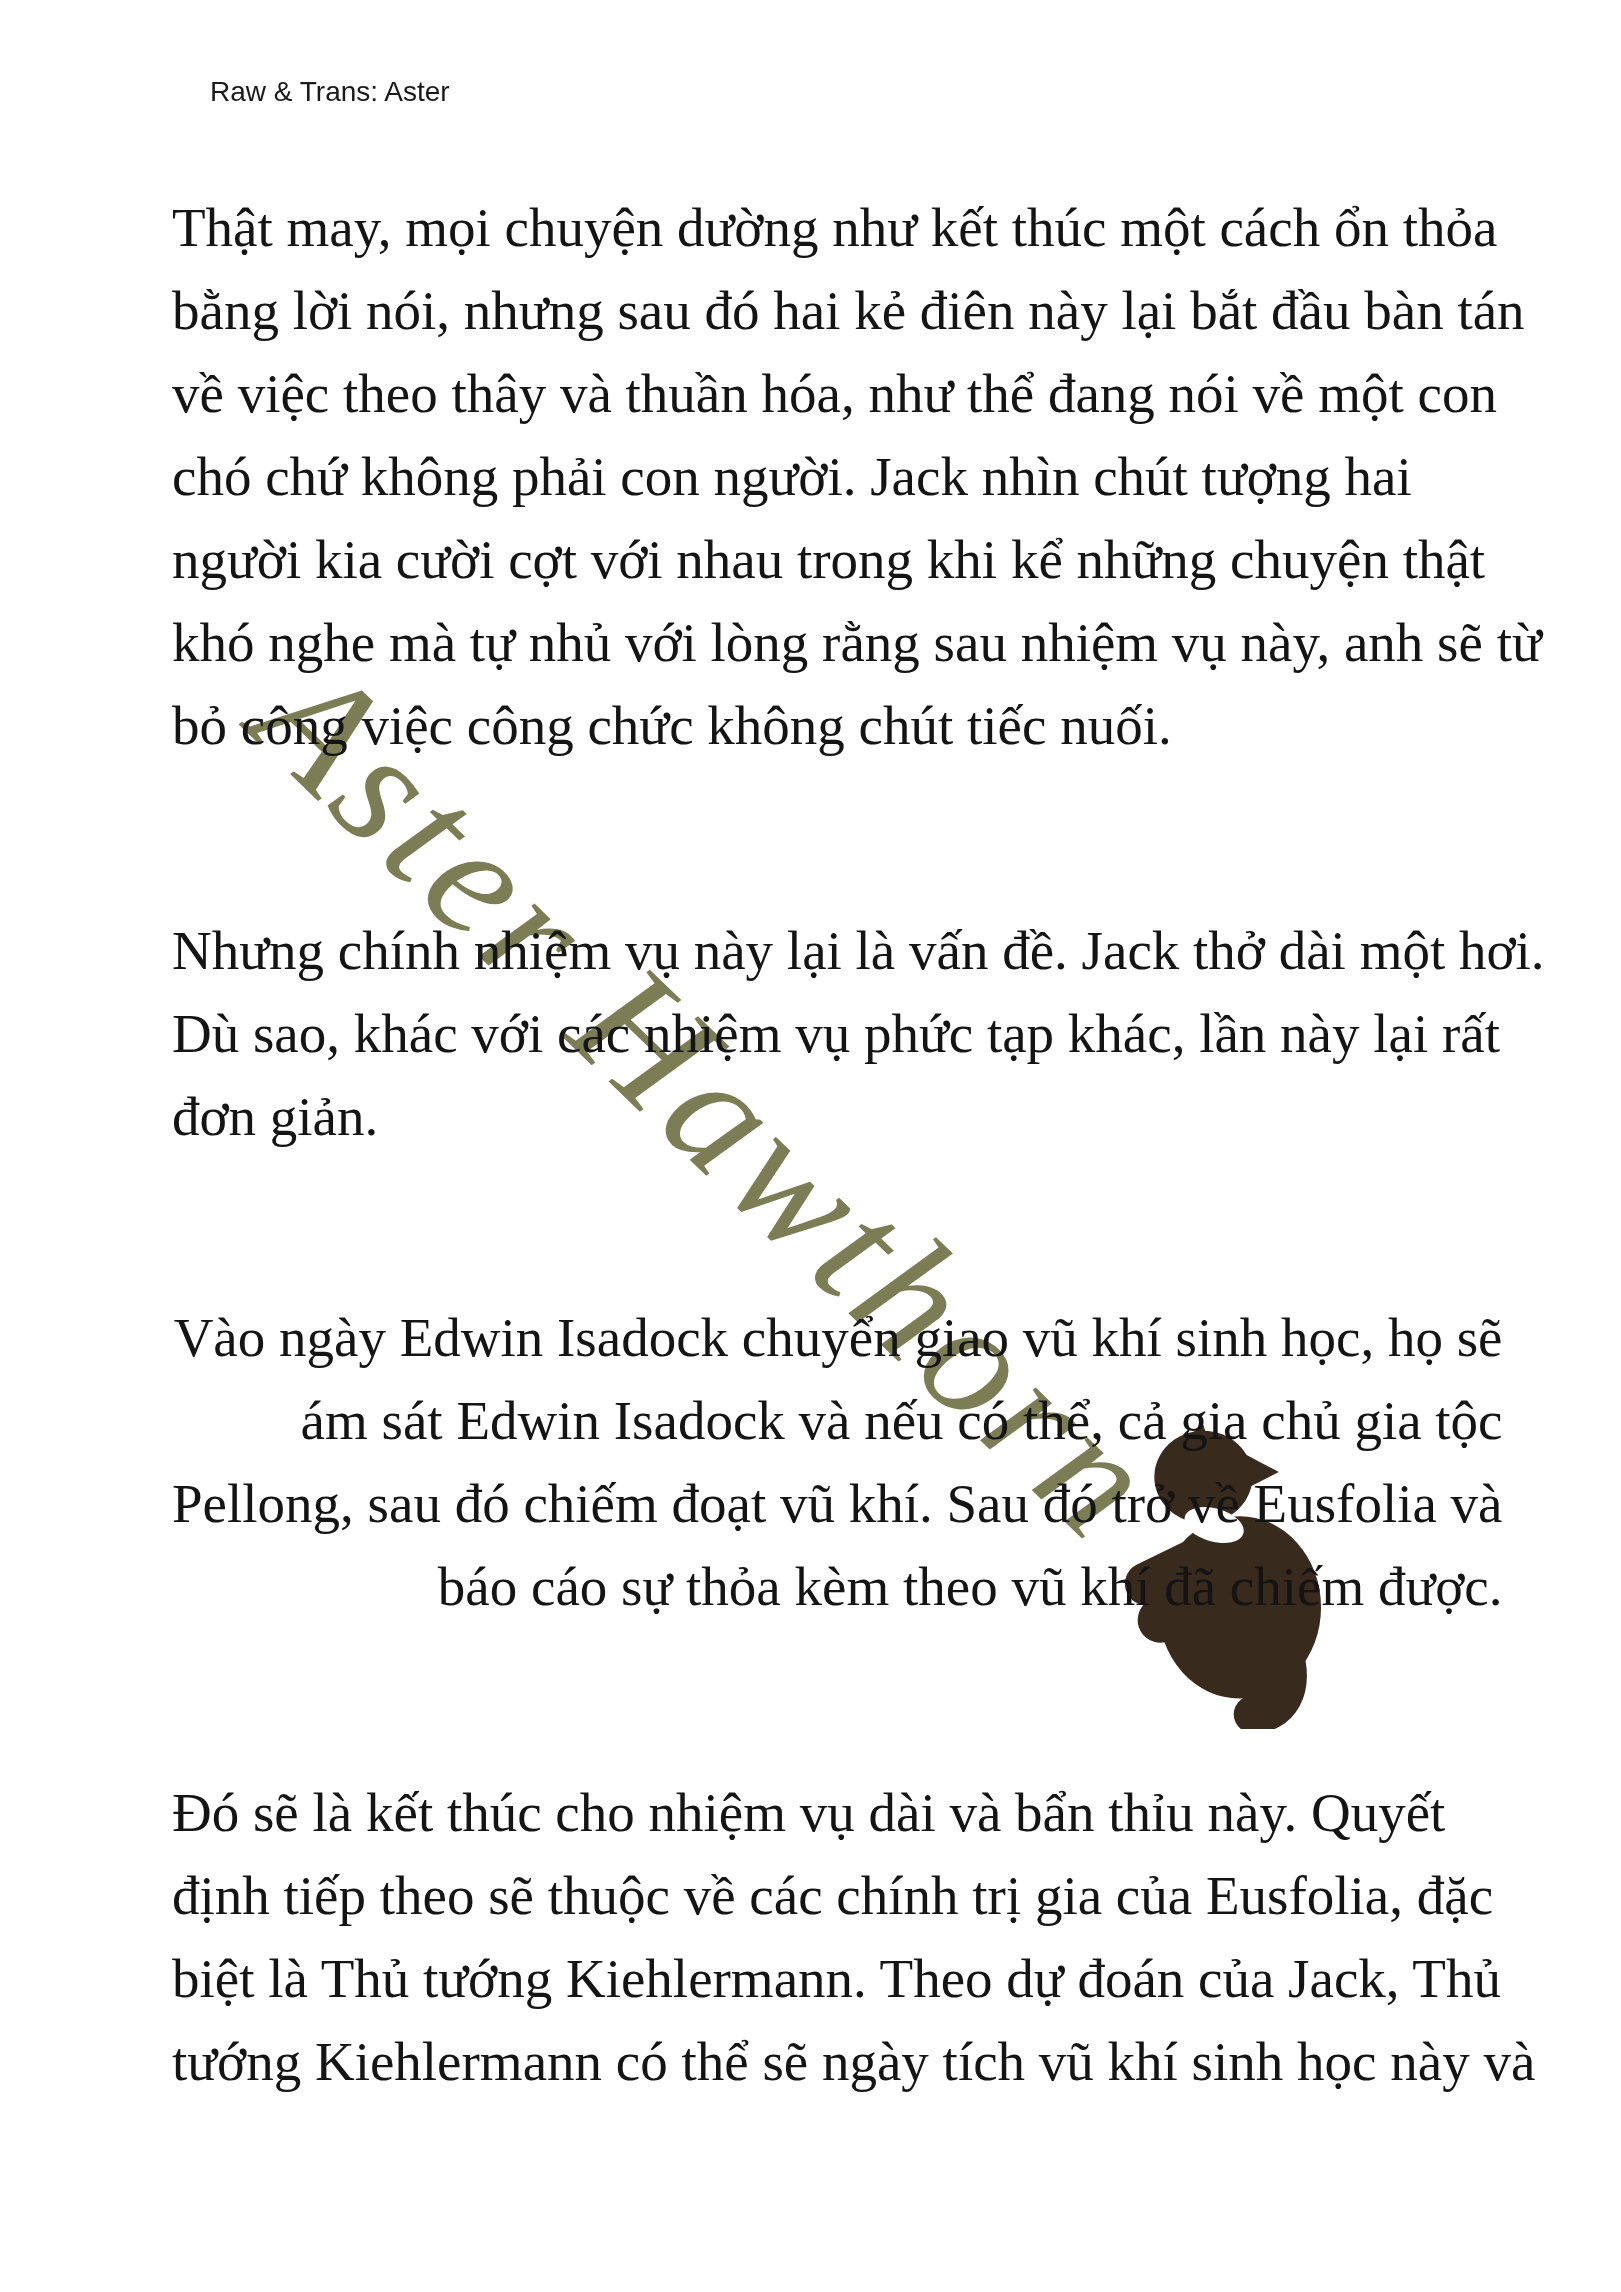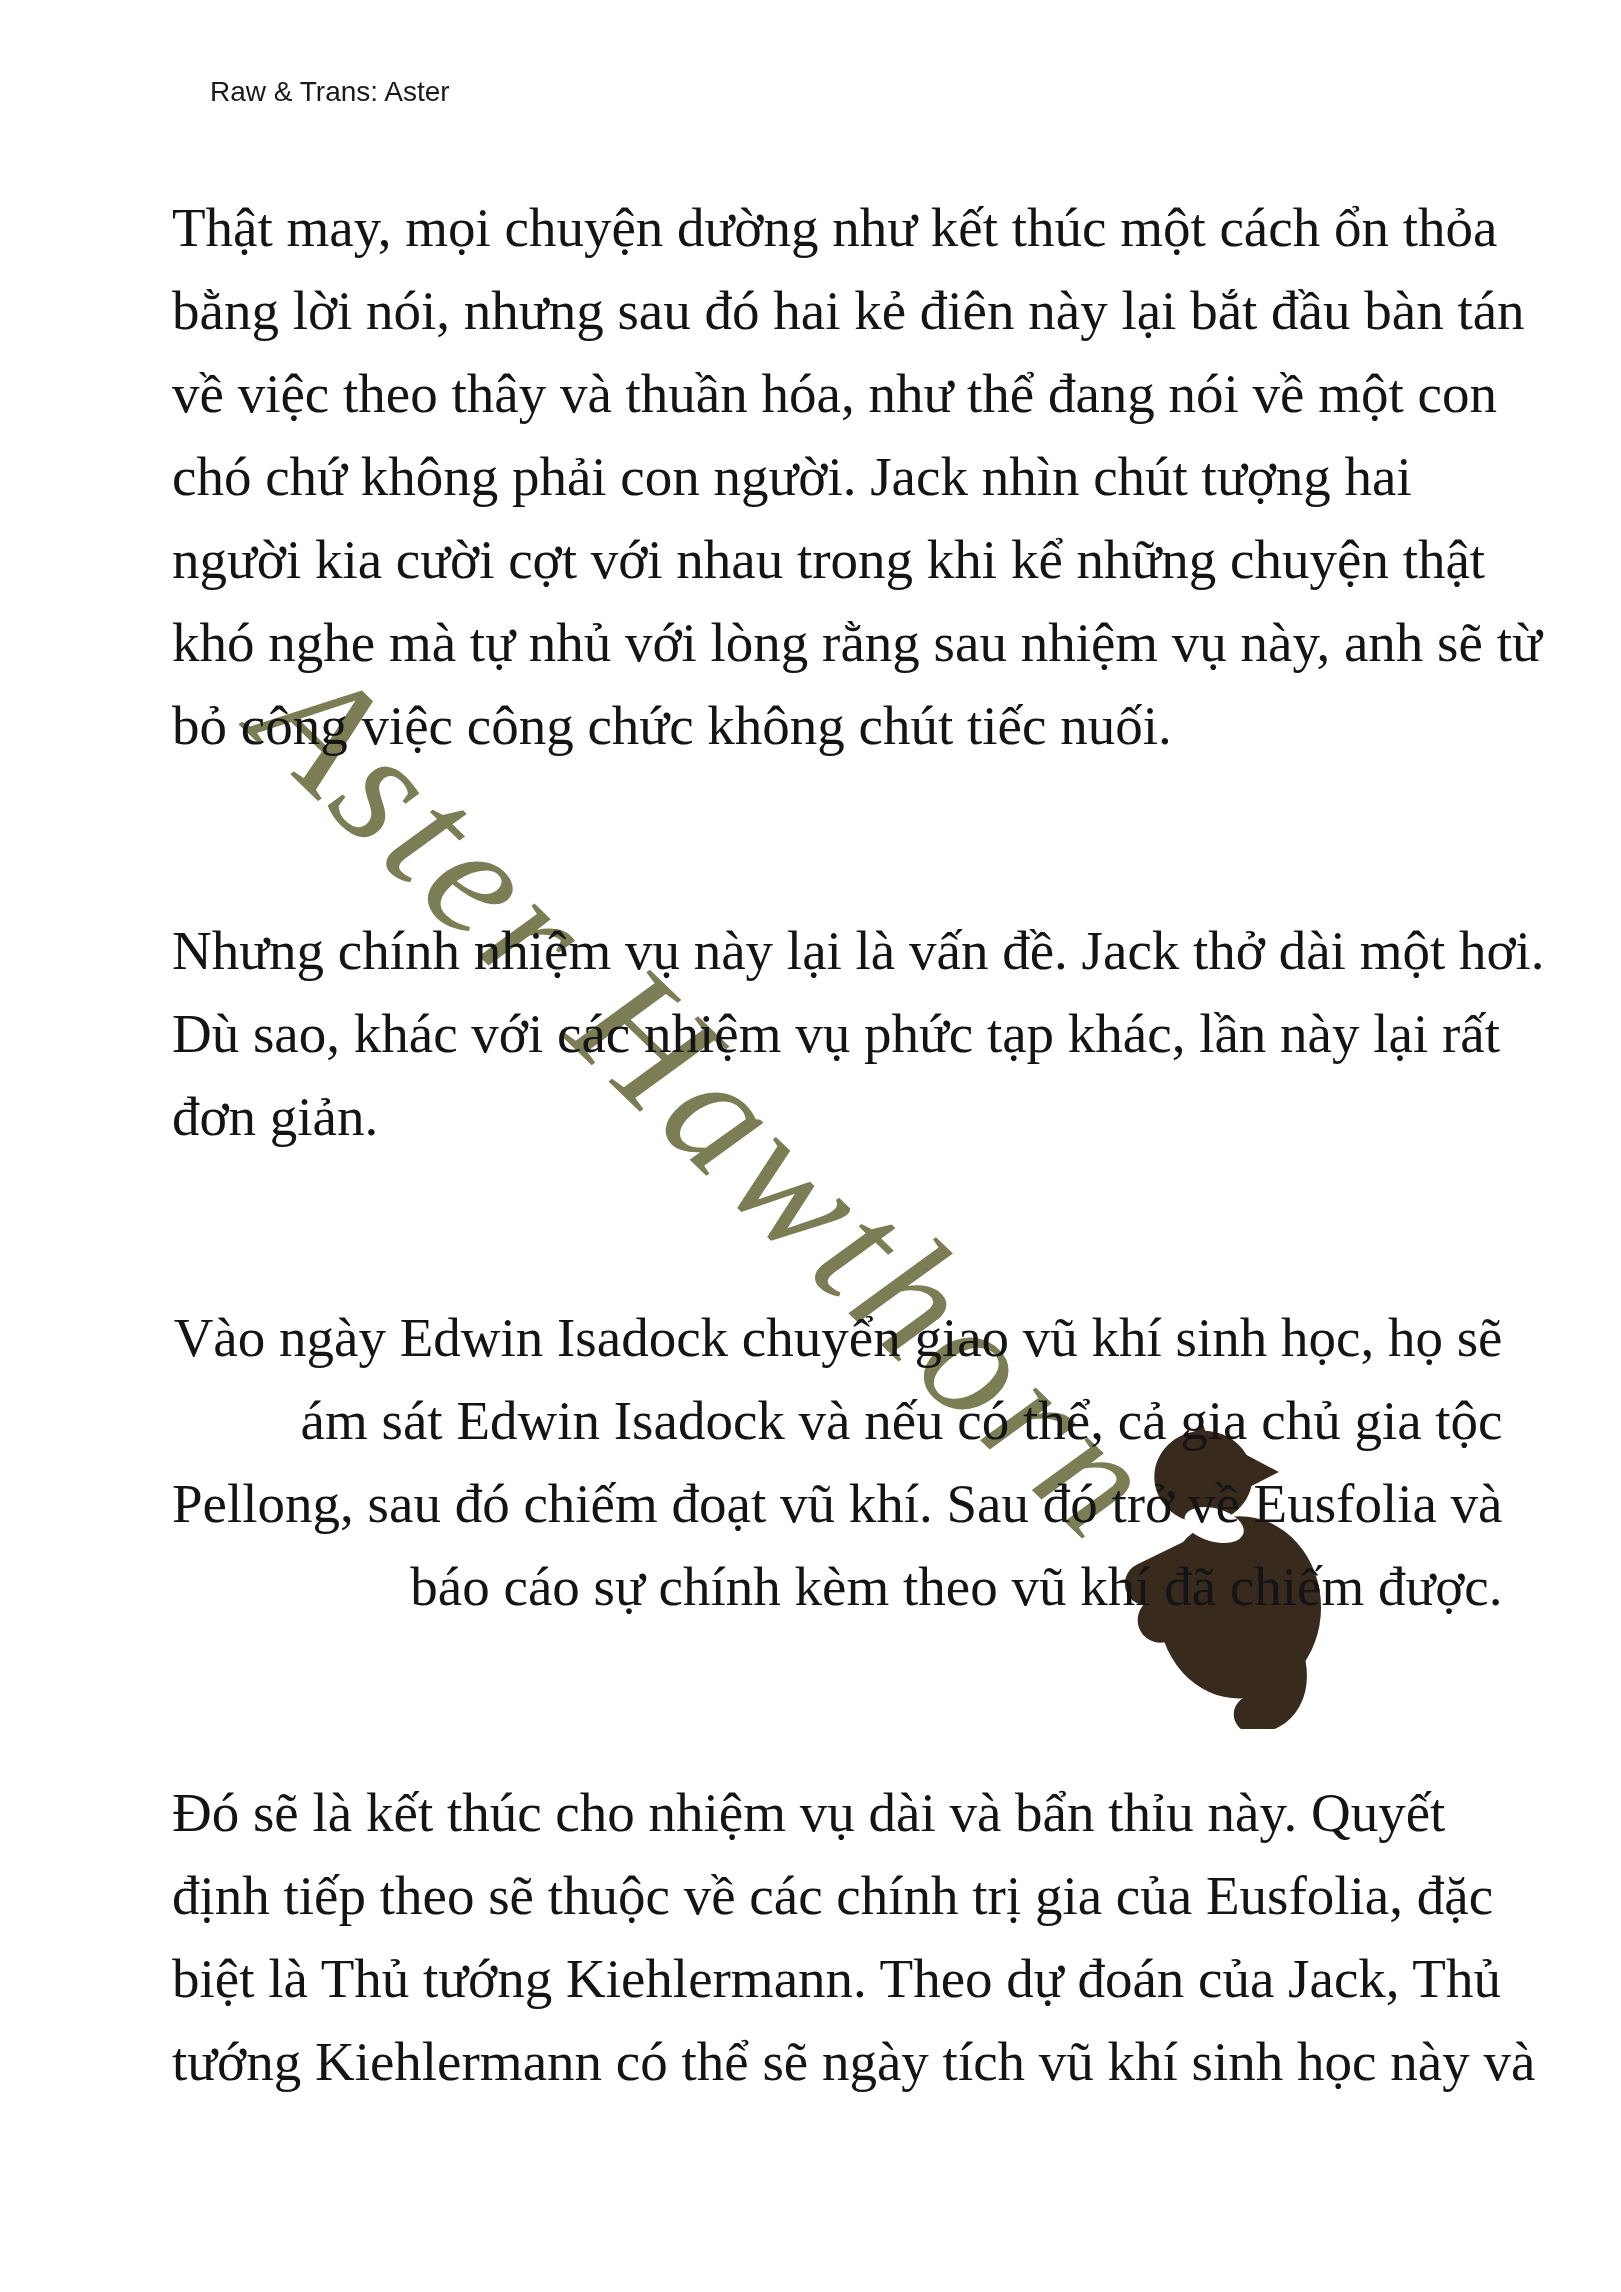--- a/index.html
+++ b/index.html
@@ -96,21 +96,21 @@
   <div class="para para-2">
     <div>Nhưng chính nhiệm vụ này lại là vấn đề. Jack thở dài một hơi.</div>
     <div>Dù sao, khác với các nhiệm vụ phức tạp khác, lần này lại rất</div>
     <div>đơn giản.</div>
   </div>
 
   <div class="para para-3">
     <div>Vào ngày Edwin Isadock chuyển giao vũ khí sinh học, họ sẽ</div>
     <div>ám sát Edwin Isadock và nếu có thể, cả gia chủ gia tộc</div>
     <div>Pellong, sau đó chiếm đoạt vũ khí. Sau đó trở về Eusfolia và</div>
-    <div>báo cáo sự chính kèm theo vũ khí đã chiếm được.</div>
+    <div>báo cáo sự thỏa kèm theo vũ khí đã chiếm được.</div>
   </div>
 
   <div class="para para-4">
     <div>Đó sẽ là kết thúc cho nhiệm vụ dài và bẩn thỉu này. Quyết</div>
     <div>định tiếp theo sẽ thuộc về các chính trị gia của Eusfolia, đặc</div>
     <div>biệt là Thủ tướng Kiehlermann. Theo dự đoán của Jack, Thủ</div>
     <div>tướng Kiehlermann có thể sẽ ngày tích vũ khí sinh học này và</div>
   </div>
 
 </div>

